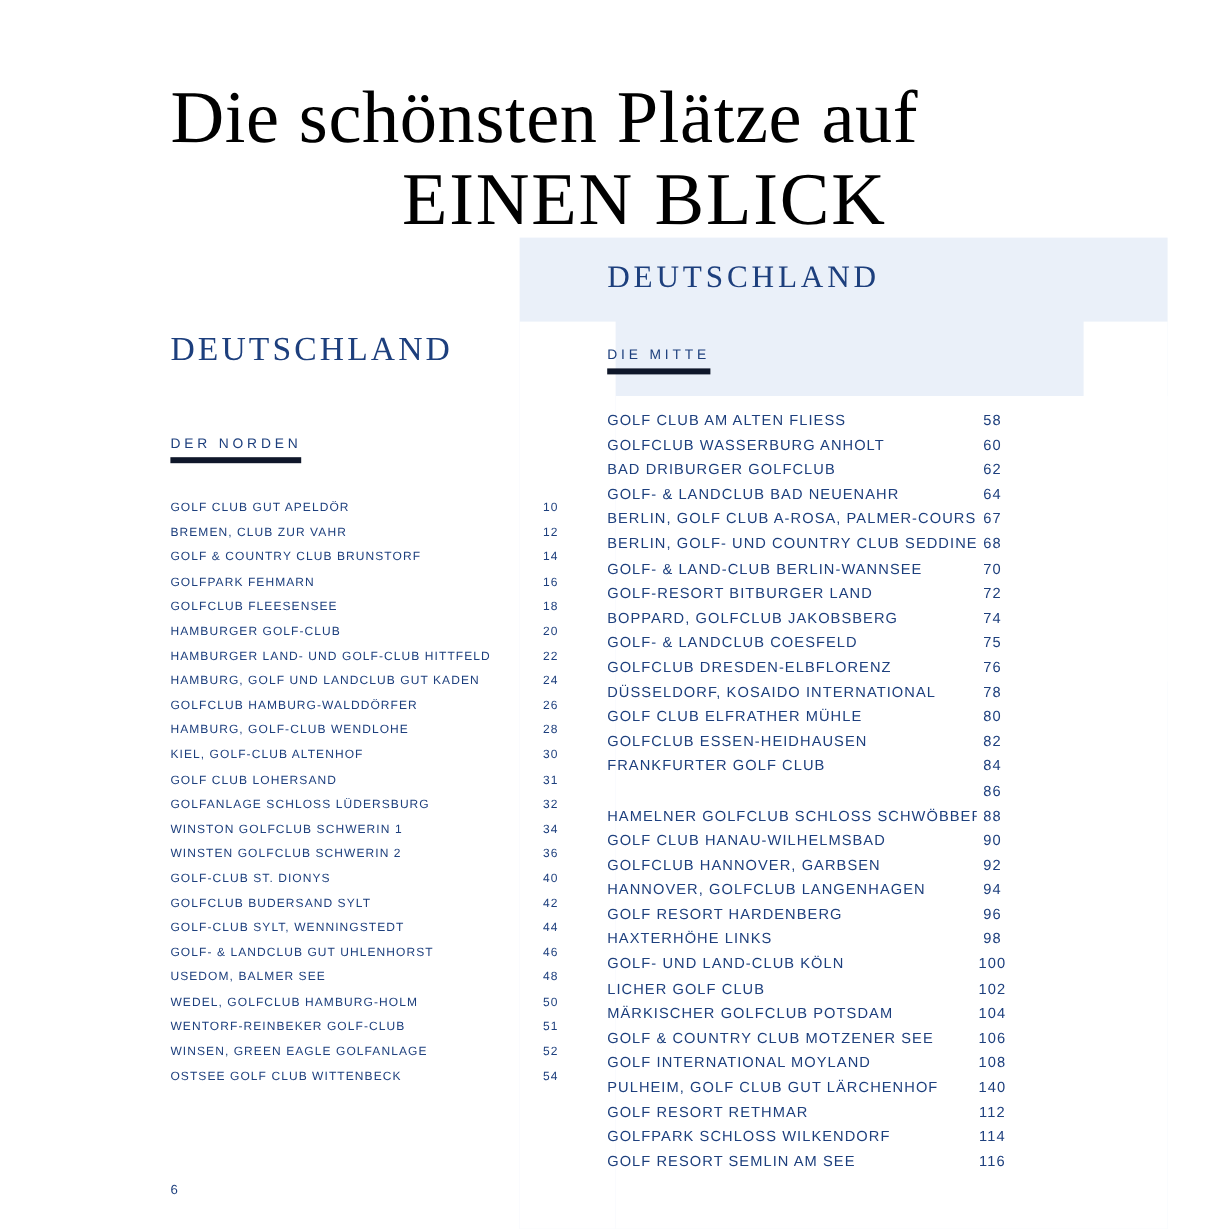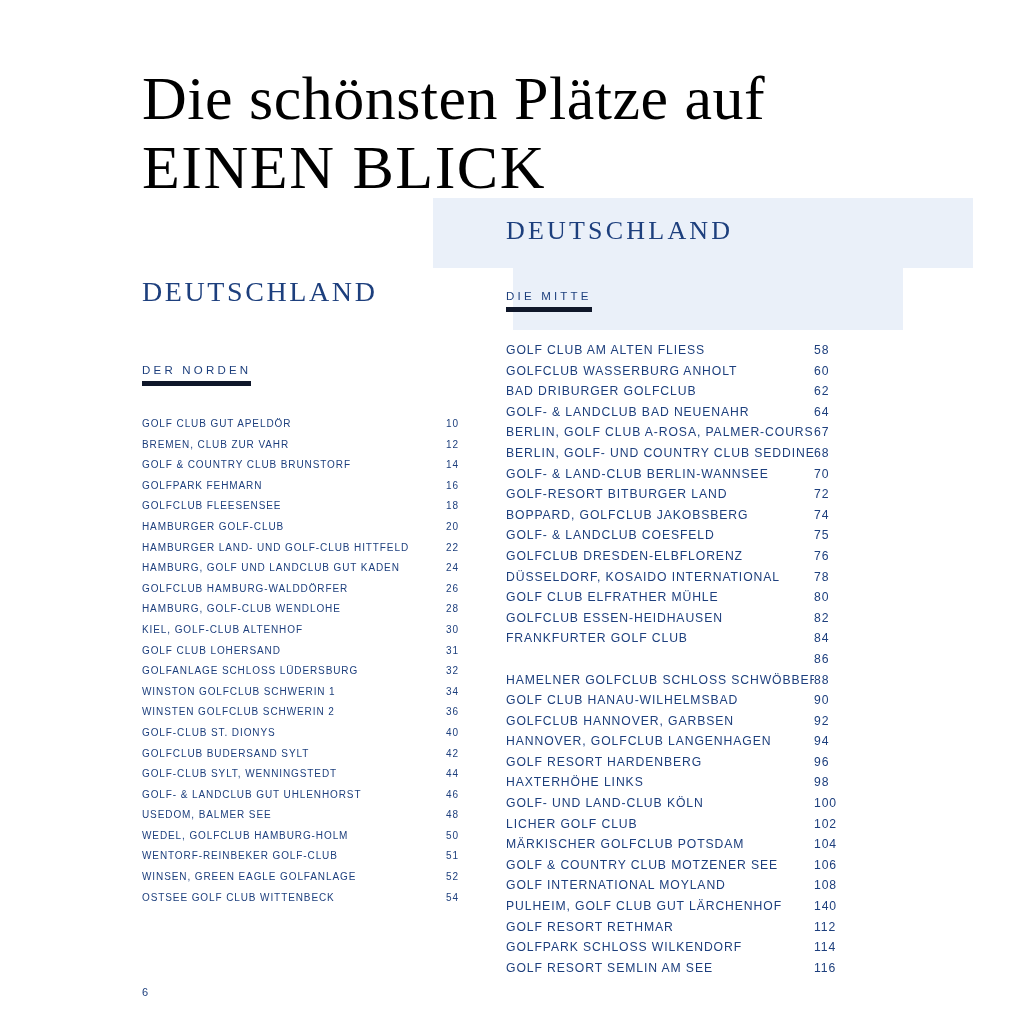--- a/index.html
+++ b/index.html
@@ -86,20 +86,21 @@
     letter-spacing: 0.5px;
   }
   .main-title .line1 {
     display: block;
     font-weight: normal;
   }
   .main-title .line2 {
     display: block;
     font-weight: normal;
     letter-spacing: 1.5px;
+    text-align: center;
   }
 
   
   .country-heading {
     color: #1d3f7d;
     font-family: "Liberation Serif", serif;
     font-size: 28px;
     letter-spacing: 2.6px;
     font-weight: normal;
   }
@@ -160,21 +161,21 @@
   }
   .entry .name {
     flex: 0 1 auto;
     overflow: hidden;
   }
   .entry .filler {
     flex: 1 1 auto;
   }
   .entry .page-num {
     flex: 0 0 auto;
-    text-align: left;
+    text-align: center;
     min-width: 26px;
   }
 
   
   .col-right .entries { width: 334px; }
   .col-left .entries { width: 330px; }
 
   .folio {
     position: absolute;
     left: 142px;

